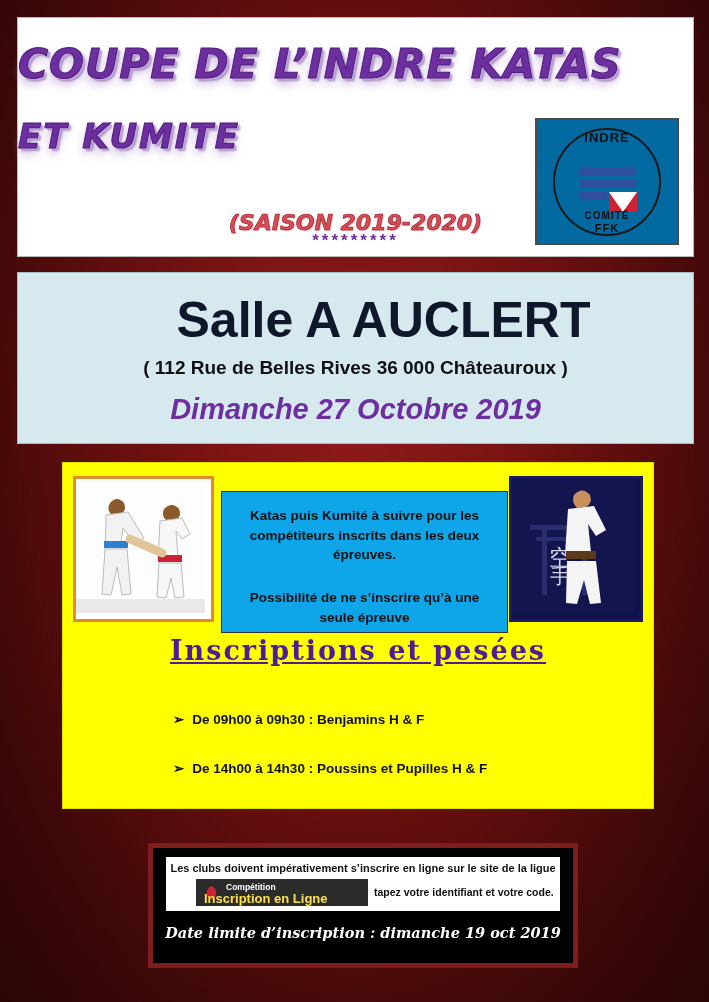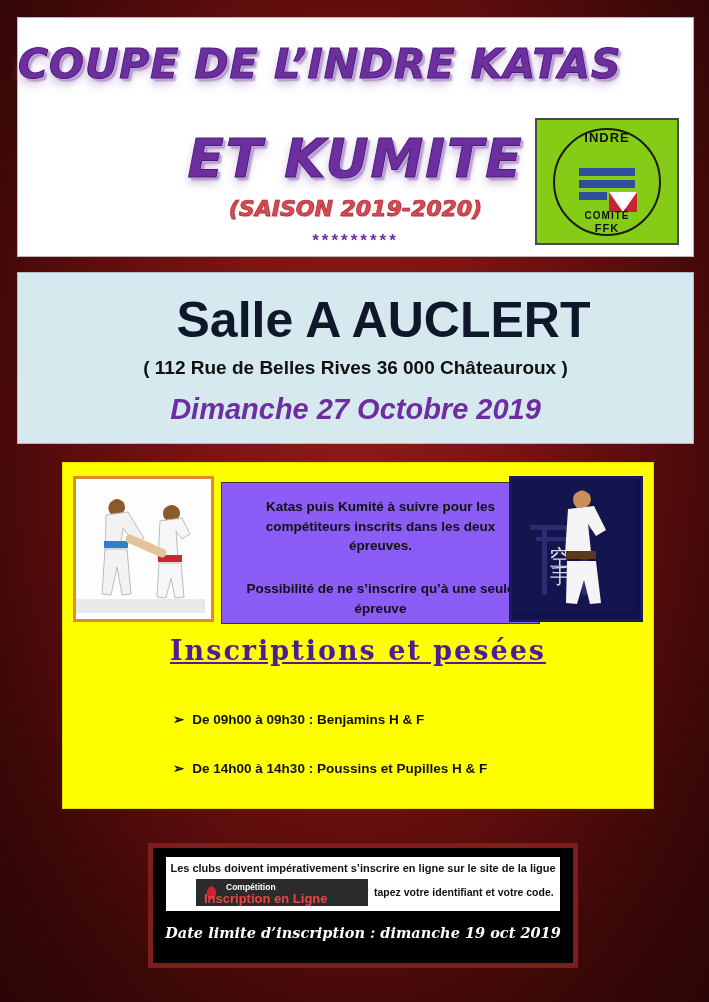--- a/index.html
+++ b/index.html
@@ -22,48 +22,48 @@
     font-size:41px;font-weight:bold;font-style:italic;letter-spacing:1px;
     color:#6d2fa0;
     -webkit-text-stroke:1px #4a1d73;
     text-shadow:
       1px 1px 0 #c9a8e6,
       2px 2px 0 #bfa0dd,
       3px 3px 2px rgba(90,40,130,.45),
       0 6px 10px rgba(160,130,190,.55);
   }
   .title-2{
-    position:absolute;left:0;top:110px;width:100%;text-align:center;
+    position:absolute;left:0;top:98px;width:100%;text-align:left;
     font-family:"DejaVu Sans", sans-serif;
-    font-size:53px;font-weight:bold;font-style:italic;letter-spacing:2px;
+    font-size:34px;font-weight:bold;font-style:italic;letter-spacing:2px;
     color:#6d2fa0;
     -webkit-text-stroke:1px #4a1d73;
     text-shadow:
       1px 1px 0 #c9a8e6,
       2px 2px 0 #bfa0dd,
       3px 3px 2px rgba(90,40,130,.45),
       0 6px 10px rgba(160,130,190,.55);
   }
   .title-season{
-    position:absolute;left:0;top:178px;width:100%;text-align:center;
+    position:absolute;left:0;top:192px;width:100%;text-align:center;
     font-family:"DejaVu Sans", sans-serif;
     font-size:22px;font-weight:bold;font-style:italic;
     color:#d94a52;
     -webkit-text-stroke:0.6px #8e1f2a;
     text-shadow:1px 1px 0 #f2b8bb;
   }
   .title-stars{
     position:absolute;left:0;top:213px;width:100%;text-align:center;
     font-size:17px;font-weight:bold;letter-spacing:3px;color:#6d2fa0;
   }
 
   
   .logo-box{
     position:absolute;right:14px;top:100px;width:140px;height:123px;
-    background:#84cc16;border:2px solid #4a4a4a;
+    background:#0369a1;border:2px solid #4a4a4a;
   }
   .logo-inner{position:absolute;inset:0;}
   .logo-circle{
     position:absolute;left:50%;top:50%;transform:translate(-50%,-50%);
     width:104px;height:104px;border-radius:50%;border:2px solid #1a1a1a;
   }
   .logo-top-text{
     position:absolute;left:0;top:10px;width:100%;text-align:center;
     font-size:13px;font-weight:bold;color:#111;letter-spacing:1px;
   }
@@ -101,22 +101,22 @@
   }
   .photo-left{
     position:absolute;left:10px;top:13px;width:135px;height:140px;
     background:#ffffff;border:3px solid #e08b2e;overflow:hidden;
   }
   .photo-right{
     position:absolute;right:10px;top:13px;width:128px;height:140px;
     background:#12124a;border:3px solid #1a1a5e;overflow:hidden;
   }
   .note-box{
-    position:absolute;left:158px;top:19px;width:285px;height:140px;
-    background:#8b5cf6;border:1px solid #333;padding-left:32px;
+    position:absolute;left:158px;top:28px;width:285px;height:140px;
+    background:#0ea5e9;border:1px solid #333;
   }
   .note-text{
     position:absolute;left:12px;right:12px;top:14px;
     text-align:center;font-size:13.5px;font-weight:bold;color:#111;line-height:1.45;
   }
   .note-text2{
     position:absolute;left:12px;right:12px;top:96px;
     text-align:center;font-size:13.5px;font-weight:bold;color:#111;line-height:1.45;
   }
   .insc-title{
@@ -146,21 +146,21 @@
     font-size:11px;font-weight:bold;color:#111;
   }
   .badge{
     position:absolute;left:30px;top:22px;width:172px;height:27px;
     background:#2b2b2b;
   }
   .badge-top{
     position:absolute;left:30px;top:3px;font-size:8.5px;color:#ffffff;font-weight:bold;
   }
   .badge-bot{
-    position:absolute;left:8px;top:12px;font-size:13px;color:#ef4444;font-weight:bold;
+    position:absolute;left:8px;top:12px;font-size:13px;color:#fde047;font-weight:bold;
   }
   .badge-logo{
     position:absolute;left:6px;top:4px;width:19px;height:19px;
   }
   .bw-after{
     position:absolute;left:208px;top:29px;font-size:10.5px;font-weight:bold;color:#111;
   }
   .deadline{
     position:absolute;left:0;top:76px;width:100%;text-align:center;
     font-family:"DejaVu Serif", serif;

